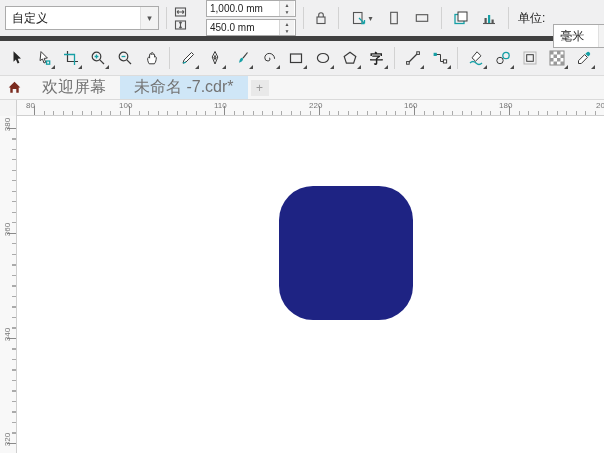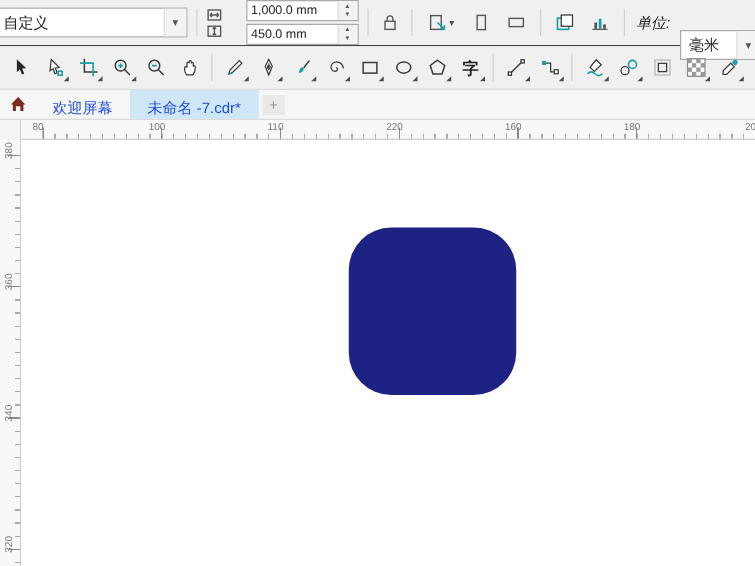--- a/index.html
+++ b/index.html
@@ -1,27 +1,27 @@
 <!DOCTYPE html>
 <html style="--accent-teal: #16a0a6; --shape-blue: #1e2383; --active-tab: #cfe6f7; --home-icon: #7a2a1e;"><head>
 <meta charset="utf-8">
 <style>
   html,body{margin:0;padding:0;}
   body{width:604px;height:453px;overflow:hidden;font-family:"Liberation Sans",sans-serif;background:#fff;position:relative;}
   .bar{display:flex;align-items:center;background:#f0f0f1;}
-  .prop-bar{height:36px;padding:0 5px;gap:4px;border-bottom:1px solid #404040;justify-content:center;}
+  .prop-bar{height:36px;padding:0 5px;gap:4px;border-bottom:5px solid #404040;}
   .tool-bar{height:34px;padding:0 4px;gap:2px;border-bottom:1px solid #dcdcdc;}
   .vsep{width:1px;height:22px;background:#d2d2d2;margin:0 3px;flex:none;}
   
   .combo{display:flex;align-items:stretch;height:22px;background:#fff;border:1px solid #abababa8;border-color:#ababab;}
   .combo .txt{padding:0 6px;font-size:12px;color:#222;display:flex;align-items:center;flex:1;white-space:nowrap;}
   .combo .car{width:17px;display:flex;align-items:center;justify-content:center;font-size:9px;color:#555;background:#f3f3f3;border-left:1px solid #e0e0e0;}
   .preset{width:152px;flex:none;}
   .units-combo{width:62px;flex:none;margin-top:36px;}
-  .units-label{font-size:12px;color:#222;margin:0 4px 0 2px;white-space:nowrap;font-style:italic;}
+  .units-label{font-size:12px;color:#222;margin:0 4px 0 2px;white-space:nowrap;}
   
   .size-block{display:flex;align-items:center;gap:19px;}
   .dim-icons{display:flex;flex-direction:column;gap:3px;}
   .fields{display:flex;flex-direction:column;gap:2px;}
   .spin-field{display:flex;height:15px;border:1px solid #ababab;background:#fff;width:88px;}
   .spin-field input{border:none;outline:none;font-size:10px;color:#222;width:66px;padding:0 3px;font-family:inherit;background:transparent;}
   .spin{display:flex;flex-direction:column;width:14px;border-left:1px solid #d5d5d5;}
   .spin button{flex:1;font-size:5px;line-height:4px;border:none;background:#f2f2f2;padding:0;color:#555;cursor:default;}
   
   .ibtn{width:24px;height:24px;flex:none;display:flex;align-items:center;justify-content:center;background:transparent;border:none;position:relative;padding:0;}
@@ -35,21 +35,21 @@
   svg .sk1{stroke:#3a3a3a;fill:none;stroke-width:1;}
   svg .fl{fill:#262626;}
   svg .wh{fill:#fff;stroke:#3a3a3a;stroke-width:1;}
   svg .tf{fill:var(--accent-teal);}
   svg .ts{stroke:var(--accent-teal);fill:none;stroke-width:1.3;}
   svg .gs{stroke:#555;fill:none;stroke-width:1.1;}
   svg .gf{fill:#555;}
   
   .tab-bar{height:23px;background:#f6f6f6;border-bottom:1px solid #dadada;display:flex;align-items:stretch;}
   .home{width:28px;display:flex;align-items:center;justify-content:center;flex:none;}
-  .tab{padding:0 14px;display:flex;align-items:flex-end;font-size:12px;color:#1d4ed8;white-space:nowrap;}
+  .tab{padding:0 14px;display:flex;align-items:center;font-size:16px;color:#737373;white-space:nowrap;}
   .tab.active{background:var(--active-tab);}
   .newtab{width:18px;height:16px;align-self:center;margin-left:3px;display:flex;align-items:center;justify-content:center;background:#e9e9e9;color:#9a9a9a;font-size:12px;line-height:1;}
   
   .ruler-row{display:flex;height:16px;}
   .corner{width:16px;height:16px;background:#f4f4f4;border-right:1px solid #cfcfcf;border-bottom:1px solid #cfcfcf;flex:none;}
   .ruler-h{position:relative;flex:1;background:#f8f8f8;border-bottom:1px solid #cfcfcf;overflow:hidden;
     background-image:
       repeating-linear-gradient(90deg,#8a8a8a 0 1px,transparent 1px 95px),
       repeating-linear-gradient(90deg,#aaa 0 1px,transparent 1px 9.5px);
     background-size:100% 9px,100% 4px;

